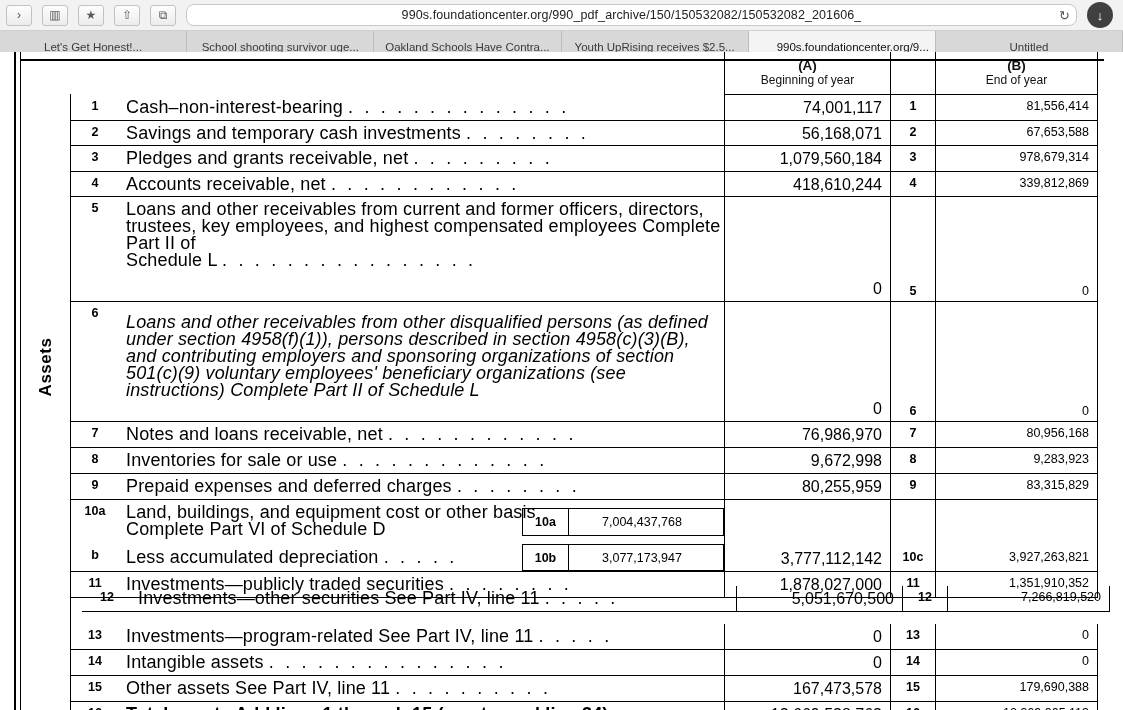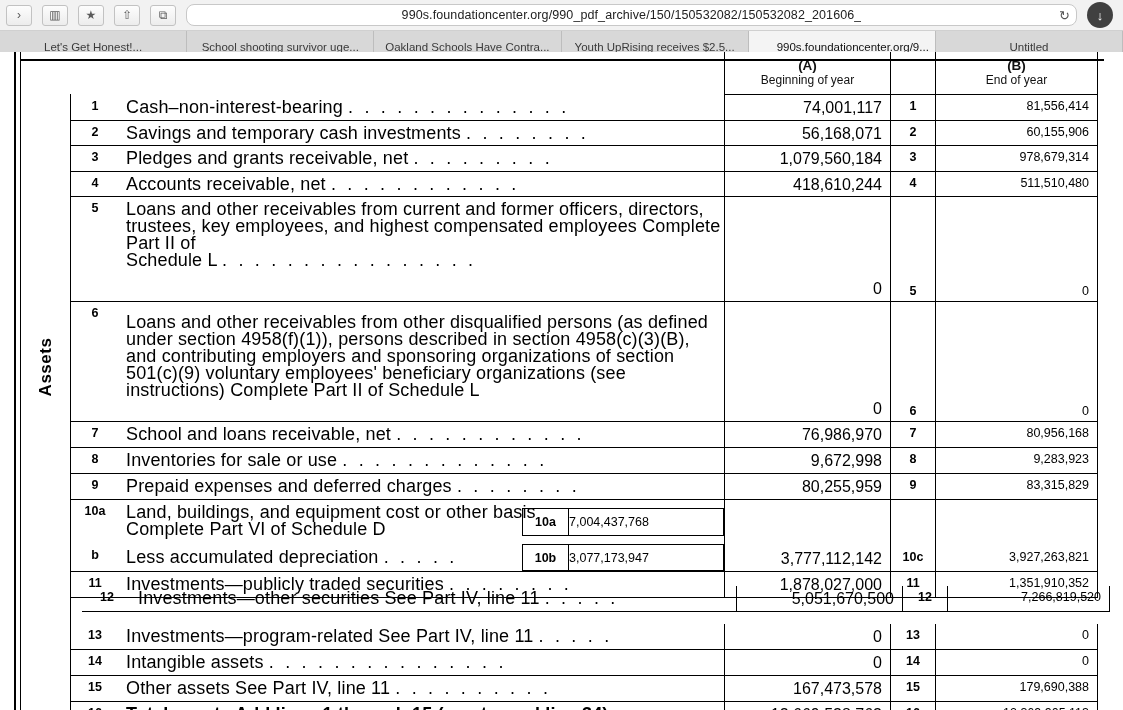--- a/index.html
+++ b/index.html
@@ -158,21 +158,21 @@
     position: absolute; border: 1px solid #000;
     display: flex; align-items: center;
     font-size: 12.5px;
   }
   .sub10 .sublab {
     width: 46px; text-align: center; font-weight: bold;
     border-right: 1px solid #000; align-self: stretch;
     display: flex; align-items: center; justify-content: center;
   }
   .sub10 .subval {
-    flex: 1; text-align: left; padding-right: 8px;
+    flex: 1; text-align: center; padding-right: 8px;
   }
   .bold { font-weight: bold; }
 </style>
 </head>
 <body>
 
 <div id="root">
 
   <div class="chrome">
     <div class="chrome-group">
@@ -251,21 +251,21 @@
       </div>
 
       <div class="row" style="top:69px; height:25px;">
         <div class="rownum">2</div>
         <div class="rowtext">
           <span>Savings and temporary cash investments</span>
           <span class="leader">.   .   .   .   .   .   .   .</span>
         </div>
         <div class="colA">56,168,071</div>
         <div class="colNum">2</div>
-        <div class="colB">60,155,906</div>
+        <div class="colB">67,653,588</div>
       </div>
 
       <div class="row" style="top:94px; height:26px;">
         <div class="rownum">3</div>
         <div class="rowtext">
           <span>Pledges and grants receivable, net</span>
           <span class="leader">.   .   .   .   .   .   .   .   .</span>
         </div>
         <div class="colA">1,079,560,184</div>
         <div class="colNum">3</div>
@@ -273,49 +273,49 @@
       </div>
 
       <div class="row" style="top:120px; height:25px;">
         <div class="rownum">4</div>
         <div class="rowtext">
           <span>Accounts receivable, net</span>
           <span class="leader">.   .   .   .   .   .   .   .   .   .   .   .</span>
         </div>
         <div class="colA">418,610,244</div>
         <div class="colNum">4</div>
-        <div class="colB">511,510,480</div>
+        <div class="colB">339,812,869</div>
       </div>
 
       <div class="row" style="top:145px; height:105px;">
         <div class="rownum">5</div>
         <div class="rowtext" style="right:374px;">
           <span>Loans and other receivables from current and former officers, directors, trustees, key employees, and highest compensated employees  Complete Part II of</span><br>
           <span>Schedule L</span>
           <span class="leader">.   .   .   .   .   .   .   .   .   .   .   .   .   .   .   .</span>
         </div>
         <div class="colA bottom">0</div>
         <div class="colNum bottom">5</div>
         <div class="colB bottom">0</div>
       </div>
 
       <div class="row" style="top:250px; height:120px;">
         <div class="rownum">6</div>
-        <div class="rowtext" style="right:374px; padding-top:12px;">
+        <div class="rowtext" style="right:374px; padding-top:12px;font-style:italic;">
           <span>Loans and other receivables from other disqualified persons (as defined under section 4958(f)(1)), persons described in section 4958(c)(3)(B), and contributing employers and sponsoring organizations of section 501(c)(9) voluntary employees' beneficiary organizations (see instructions) Complete Part II of Schedule L</span>
         </div>
         <div class="colA bottom">0</div>
         <div class="colNum bottom">6</div>
         <div class="colB bottom">0</div>
       </div>
 
       <div class="row" style="top:370px; height:26px;">
         <div class="rownum">7</div>
         <div class="rowtext">
-          <span>School and loans receivable, net</span>
+          <span>Notes and loans receivable, net</span>
           <span class="leader">.   .   .   .   .   .   .   .   .   .   .   .</span>
         </div>
         <div class="colA">76,986,970</div>
         <div class="colNum">7</div>
         <div class="colB">80,956,168</div>
       </div>
 
       <div class="row" style="top:396px; height:26px;">
         <div class="rownum">8</div>
         <div class="rowtext">

